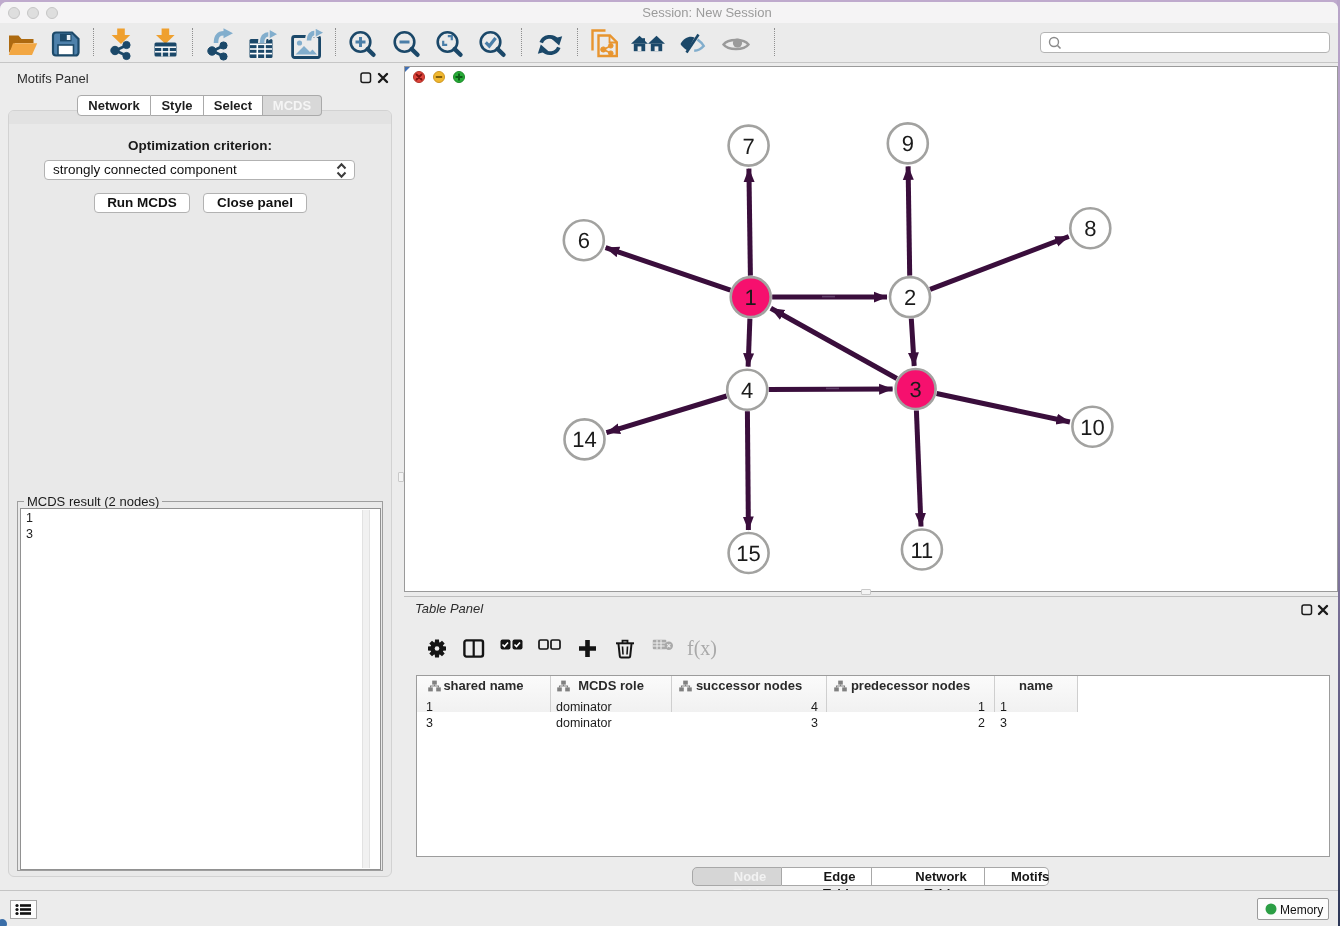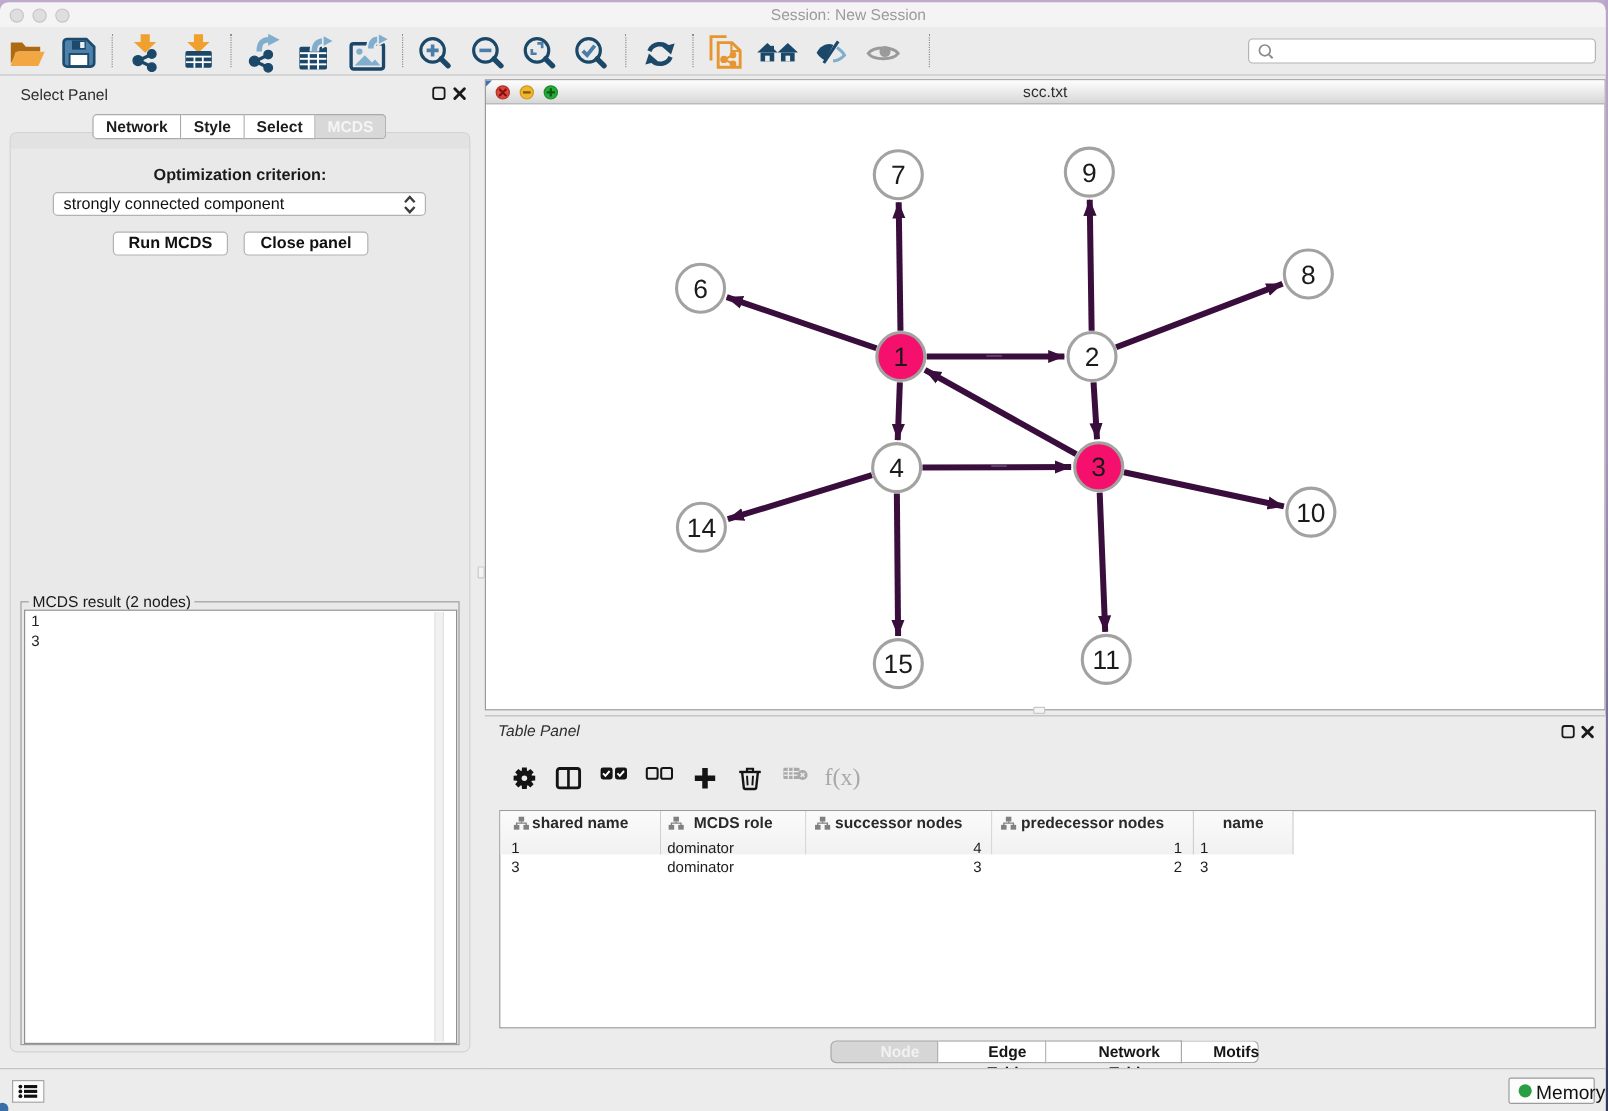--- a/index.html
+++ b/index.html
@@ -36,21 +36,21 @@
 .fbtn { position:absolute; z-index:4; top:4px; width:12px; height:12px; border-radius:50%; }
 
 #tpArea { left:404px; top:596px; width:934px; height:294px; background:#ececec; border-top:1px solid #bdbdbd; }
 #tpTitle { left:11px; top:4px; font-size:13px; color:#2e2e2e;font-style:italic; }
 #tbl { left:12px; top:78px; width:914px; height:182px; background:#fff; border:1px solid #9c9c9c; }
 .th { position:absolute; top:0; height:36px; border-right:1px solid #cfcfcf; background:linear-gradient(#fbfbfb,#f1f1f1); font-size:13px; color:#2a2a2a; text-align:center; line-height:19px;font-weight:bold; }
 .td { position:absolute; font-size:12.5px; color:#1c1c1c; }
 .btab { position:absolute; z-index:3; top:270px; height:19px; background:#fff; border:1px solid #a8a8a8; font-size:13px; font-weight:bold; color:#161616; text-align:center; line-height:17px;padding-left:26px; }
 
 #status { left:0; top:890px; width:1338px; height:36px; background:#ececec; border-top:1px solid #c4c4c4; }
-#memBtn { position:absolute; left:1257px; top:7px; width:72px; height:22px; background:#fcfcfc; border:1px solid #9b9b9b; border-radius:2px; font-size:16px; color:#111; }
+#memBtn { position:absolute; left:1257px; top:7px; width:72px; height:22px; background:#fcfcfc; border:1px solid #9b9b9b; border-radius:2px; font-size:12px; color:#111; }
 #listBtn { position:absolute; left:10px; top:9px; width:27px; height:19px; background:#fcfcfc; border:1px solid #a5a5a5; }
 svg { position:absolute; overflow:visible; }
 </style>
 </head>
 <body>
 <div id="deskTop" class="abs"></div>
 <div id="deskRight" class="abs"></div>
 <div id="win" class="abs"></div>
   <div id="titlebar" class="abs">
     <div class="tl" style="left:8px"></div>
@@ -187,21 +187,21 @@
       </svg>
     </div>
     <div id="search">
       <svg width="14" height="14" style="left:7px;top:3px">
         <circle cx="6" cy="6" r="4.5" fill="none" stroke="#8a8a8a" stroke-width="1.4"></circle>
         <line x1="9.5" y1="9.5" x2="12.5" y2="12.5" stroke="#8a8a8a" stroke-width="1.6"></line>
       </svg>
     </div>
   </div>
 
-  <div id="cpTitle" class="abs">Select Panel</div>
+  <div id="cpTitle" class="abs">Motifs Panel</div>
   <svg class="abs" width="32" height="14" style="left:360px;top:71px">
     <rect x="1" y="2" width="9.5" height="9.5" rx="2" fill="none" stroke="#1a1a1a" stroke-width="1.5"></rect>
     <path d="M19 3 L27 11 M27 3 L19 11" stroke="#1a1a1a" stroke-width="2.4" stroke-linecap="round"></path>
   </svg>
   <div id="cpPanel" class="abs"></div>
   <div class="abs" style="left:9px;top:111px;width:382px;height:13px;background:#e2e2e2;border-radius:5px 5px 0 0"></div>
   <div class="tab" style="left:77px;width:74px;border-radius:4px 0 0 4px">Network</div>
   <div class="tab" style="left:151px;width:53px;border-left:none">Style</div>
   <div class="tab" style="left:204px;width:59px;border-left:none">Select</div>
   <div class="tab" style="left:263px;width:59px;border-left:none;border-radius:0 4px 4px 0;background:#d8d8d8;color:#f5f5f5">MCDS</div>
@@ -213,21 +213,20 @@
     </svg>
   </div>
   <div class="btn abs" style="left:94px;top:193px;width:96px">Run MCDS</div>
   <div class="btn abs" style="left:203px;top:193px;width:104px">Close panel</div>
   <div id="fs" class="abs"></div>
   <div id="fsLegend" class="abs">MCDS result (2 nodes)</div>
   <div id="fsBox" class="abs">1<br>3</div>
   <div id="fsScroll" class="abs"></div>
 
   <div id="frame" class="abs">
-    <div id="frameTitle" class="abs">scc.txt</div>
     <svg width="5" height="5" style="left:0;top:0;z-index:5">
       <path d="M0,0 H5 L0,5 Z" fill="#3f6fb5"></path>
     </svg>
     <div class="fbtn" style="left:8px;background:#e0443c;border:1px solid #b03428">
       <svg width="10" height="10" style="left:0px;top:0px">
         <path d="M2.5 2.5 L7.5 7.5 M7.5 2.5 L2.5 7.5" stroke="#7e120e" stroke-width="1.8" stroke-linecap="round"></path>
       </svg>
     </div>
     <div class="fbtn" style="left:28px;background:#f0b72e;border:1px solid #cf9722">
       <svg width="10" height="10" style="left:0;top:0">

